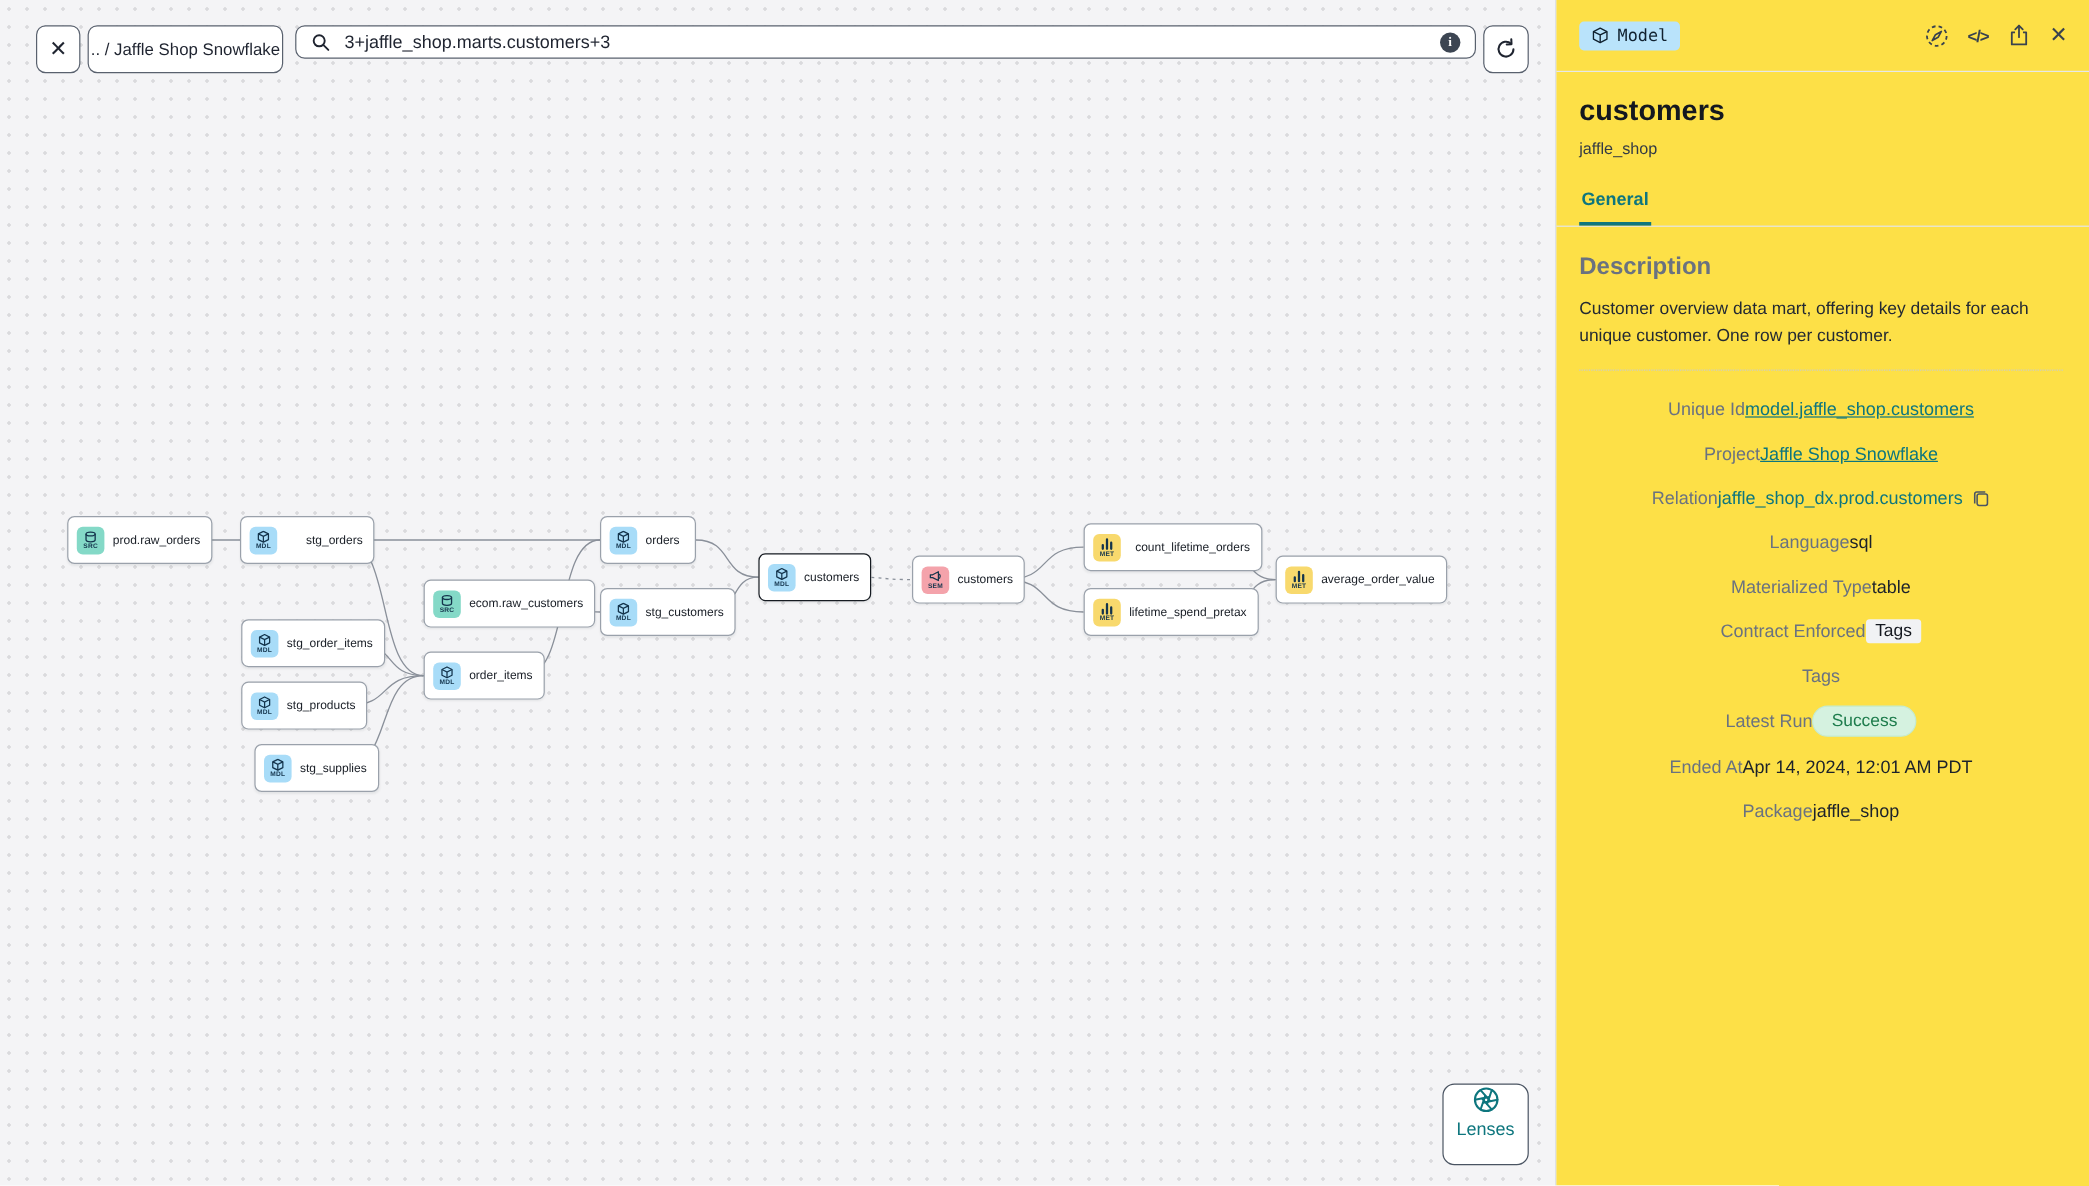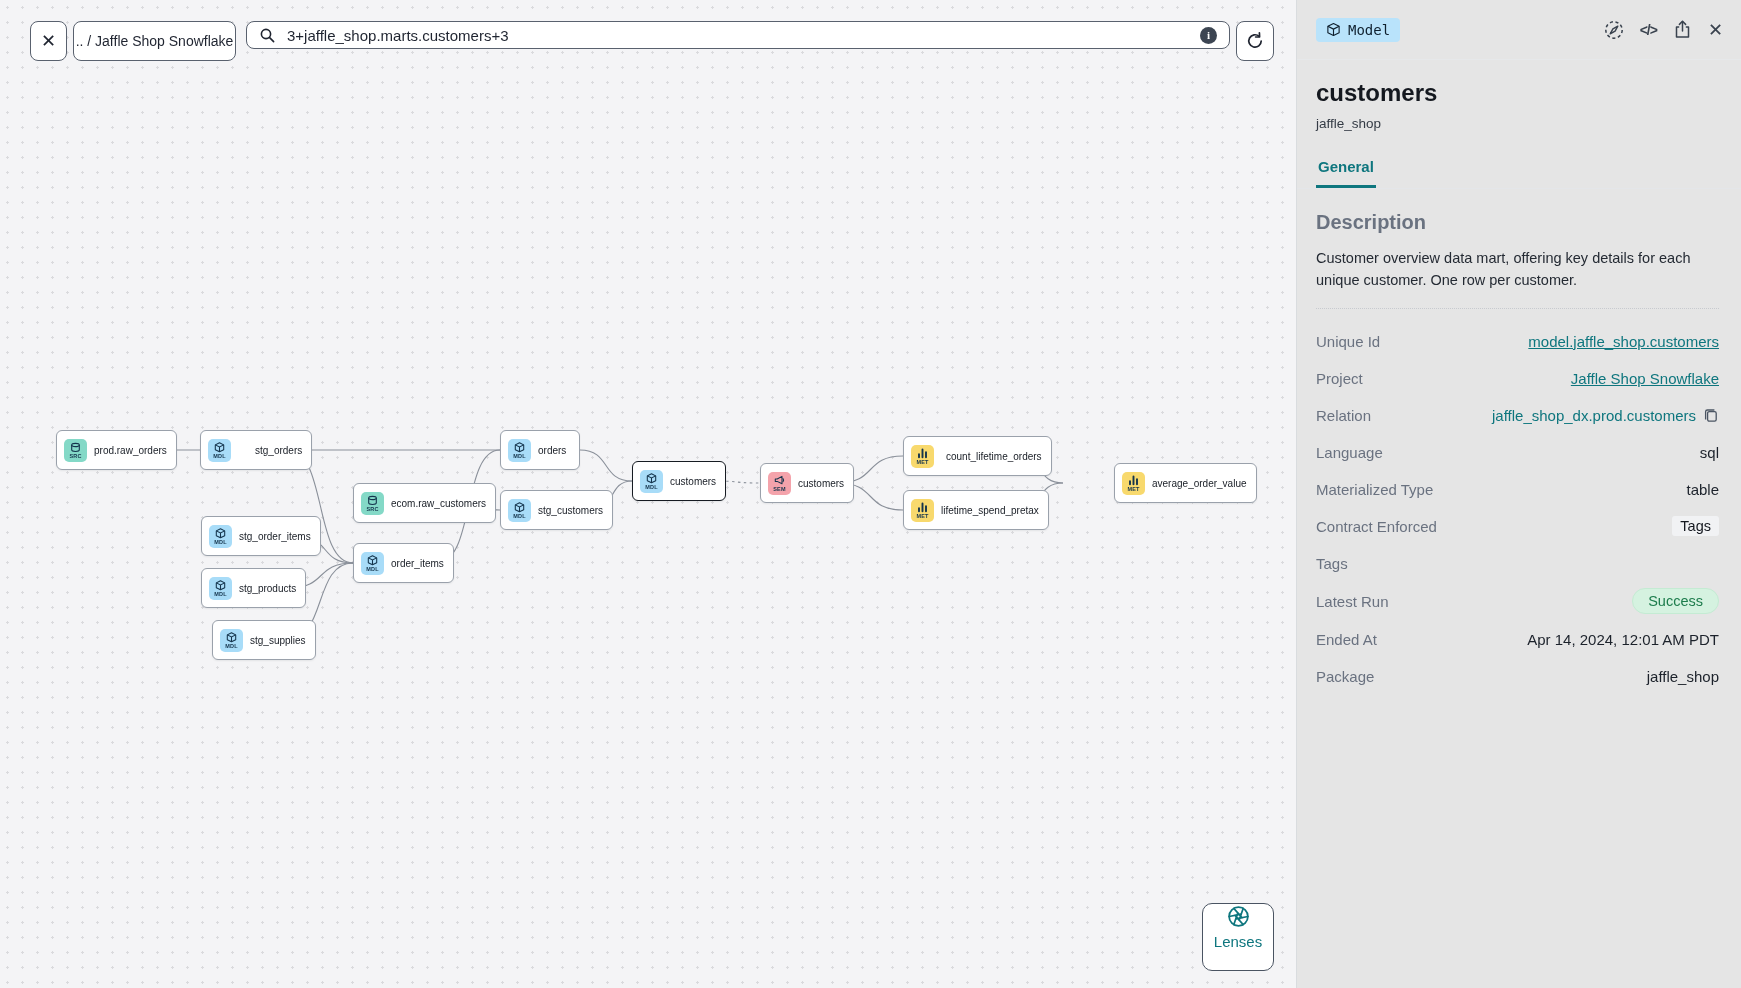--- a/index.html
+++ b/index.html
@@ -64,21 +64,21 @@
   .node-label{font-size:10px;color:#181d25;}
   
   .lenses{
     position:absolute;left:1202px;top:903px;width:72px;height:68px;box-sizing:border-box;
     background:#fff;border:1.3px solid #4a5462;border-radius:10px;cursor:pointer;
     display:flex;flex-direction:column;align-items:center;justify-content:flex-start;gap:4px;
   }
   .lenses span{font-size:15px;color:#0e767e;}
   
   .panel{
-    position:absolute;left:1297px;top:0;width:444px;height:988px;background:#e5e5e5;
+    position:absolute;left:1297px;top:0;width:444px;height:988px;background:#fde047;
     box-sizing:border-box;
   }
   .panel-header{
     height:60px;box-sizing:border-box;border-bottom:1px solid #e6e8ea;
     display:flex;align-items:center;justify-content:space-between;padding:0 18px 0 19px;
   }
   .model-badge{
     display:flex;align-items:center;gap:7px;background:#b9e3fb;border-radius:4px;
     padding:4px 10px;font-family:"DejaVu Sans Mono","Liberation Mono",monospace;
     font-size:14px;color:#10212f;
@@ -92,21 +92,21 @@
   .panel-sub{font-size:13.5px;color:#343b45;margin-top:9px;}
   .tabs{margin-top:27px;border-bottom:1px solid #e4e6e9;padding-left:19px;}
   .tab{
     display:inline-block;font-size:15px;font-weight:bold;color:#0e767e;
     padding:0 2px 10px 2px;border-bottom:3px solid #0e767e;cursor:pointer;
   }
   .panel-body{padding:22px 22px 0 19px;}
   .section-label{font-size:20px;font-weight:bold;color:#6a7280;margin-bottom:13px;}
   .desc{font-size:14.5px;line-height:22px;color:#242a33;max-width:404px;}
   .dotted-div{border-top:1.5px dotted #c7cacf;margin:17px 0 20px 0;}
-  .field-row{display:flex;align-items:center;justify-content:space-between;min-height:24px;margin-bottom:13px;}
+  .field-row{display:flex;align-items:center;justify-content:center;min-height:24px;margin-bottom:13px;}
   .f-label{font-size:15px;color:#6a7280;}
   .f-value{font-size:15px;color:#1c222b;display:flex;align-items:center;gap:7px;}
   .f-value a{color:#0e767e;text-decoration:underline;cursor:pointer;}
   .f-value .teal{color:#0e767e;}
   .copy-ic{cursor:pointer;display:inline-flex;}
   .chip-false{background:#f1f2f4;border-radius:3px;padding:2px 8px;font-size:14.5px;color:#14181f;}
   .pill-success{
     background:#d5f2e0;border:1px solid #c4ebd3;border-radius:999px;
     padding:4px 15px;font-size:14.5px;color:#1d7c4c;
   }
@@ -254,21 +254,21 @@
       </div>
       <div class="node" style="left: 903px; top: 490px; min-width: 114px;">
         <span class="chip met">
           <svg width="11" height="11" viewBox="0 0 11 11">
             <path d="M2,9.3 V6.2 M5.5,9.3 V1.5 M9,9.3 V4.2" fill="none" stroke="#14344c" stroke-width="1.9" stroke-linecap="round"></path>
           </svg>
           <span class="chip-tag">MET</span>
         </span>
         <span class="node-label">lifetime_spend_pretax</span>
       </div>
-      <div class="node" style="left: 1114px; top: 463px; min-width: 112px;">
+      <div class="node" style="left: 1063px; top: 463px; min-width: 112px;">
         <span class="chip met">
           <svg width="11" height="11" viewBox="0 0 11 11">
             <path d="M2,9.3 V6.2 M5.5,9.3 V1.5 M9,9.3 V4.2" fill="none" stroke="#14344c" stroke-width="1.9" stroke-linecap="round"></path>
           </svg>
           <span class="chip-tag">MET</span>
         </span>
         <span class="node-label">average_order_value</span>
       </div>
     </div>
 

